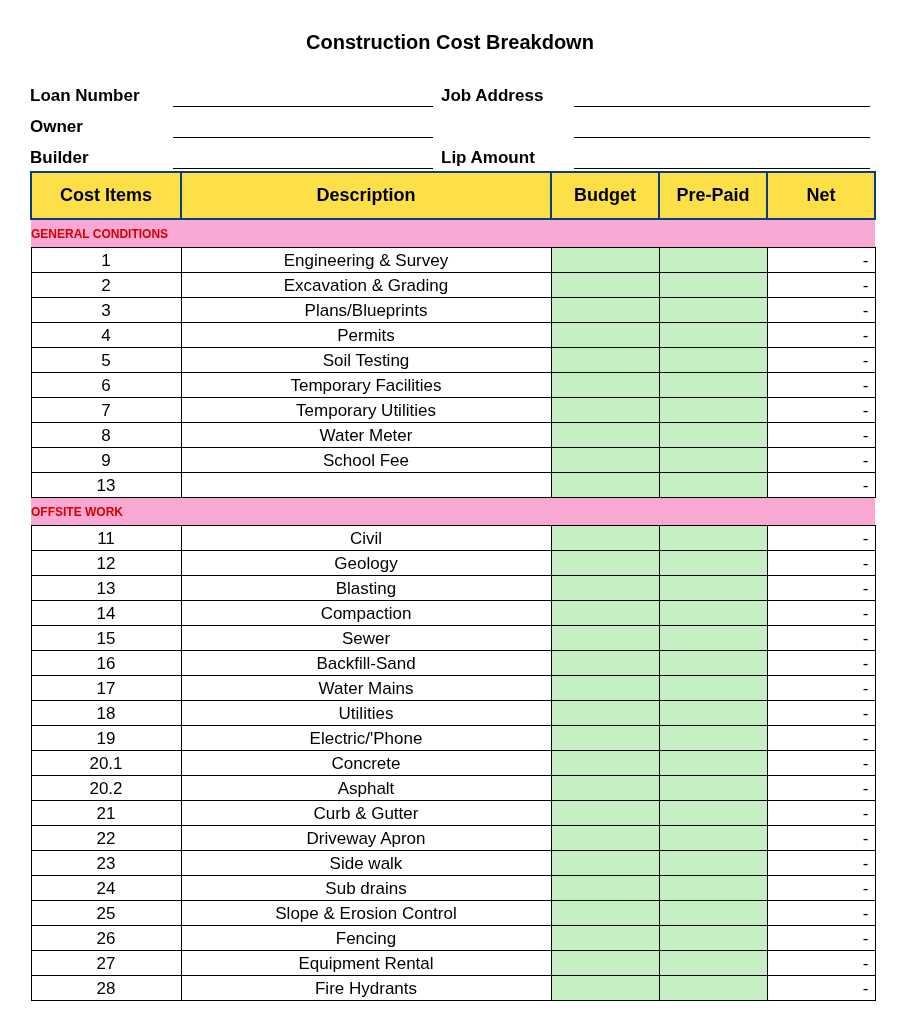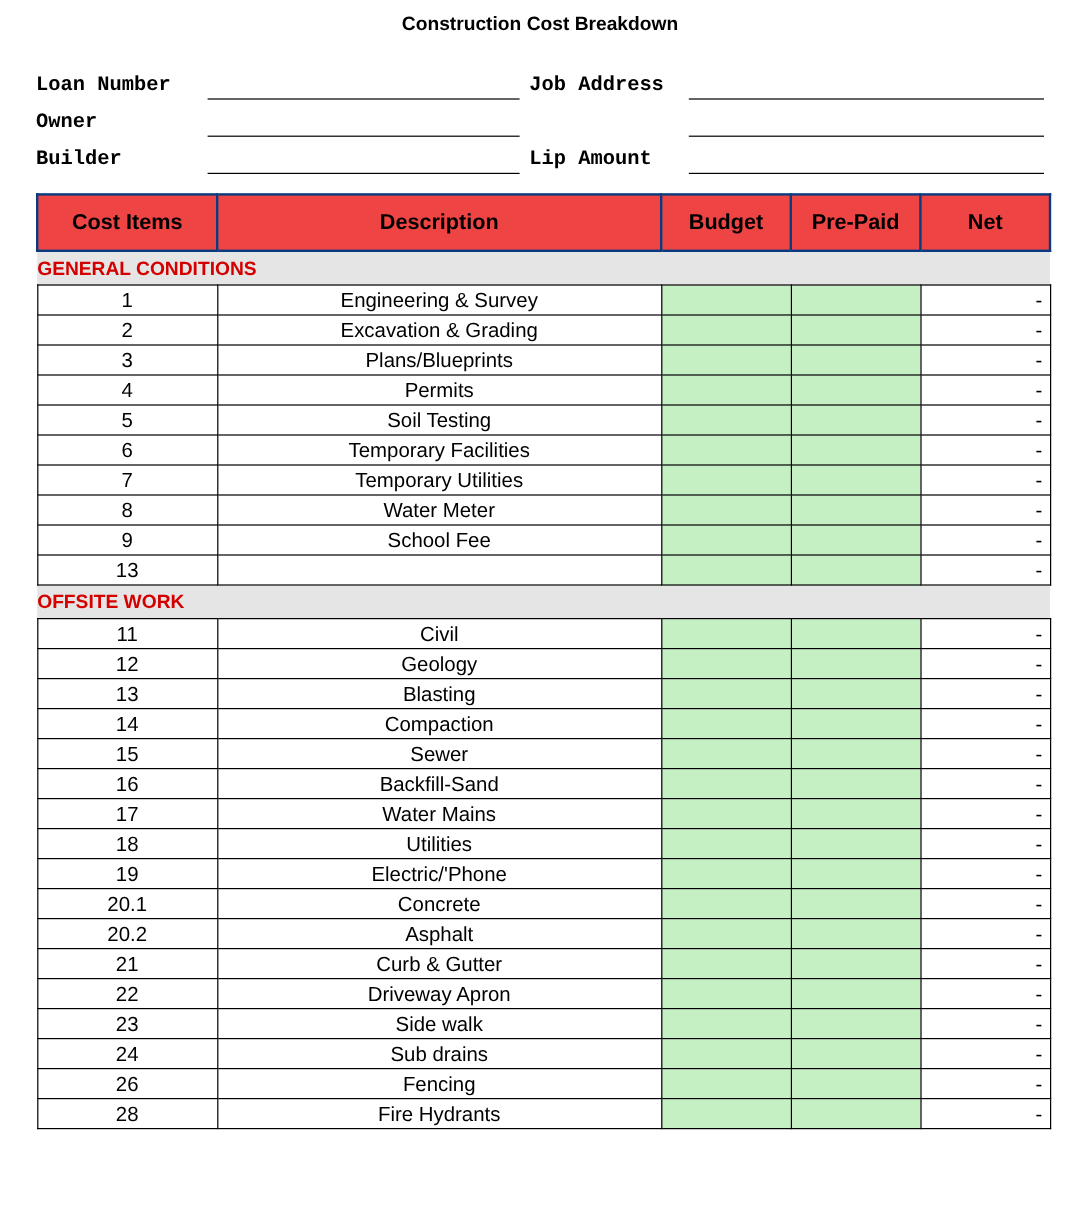--- a/index.html
+++ b/index.html
@@ -11,33 +11,32 @@
     color: #000;
   }
   .page {
     width: 870px;
     margin: 0 auto;
     padding: 0 15px 40px 15px;
     box-sizing: border-box;
   }
   h1.title {
     text-align: center;
-    font-size: 16px;
+    font-size: 20px;
     font-weight: bold;
-    margin: 12px 0 32px 0;
+    margin: 31px 0 32px 0;
   }
 
   
   .info {
     display: grid;
     grid-template-columns: 135px 260px 125px 1fr;
     column-gap: 8px;
     row-gap: 10px;
-    margin-bottom: 16px;
-    font-family: Liberation Mono, monospace;
+    margin-bottom: 2px;
   }
   .info .label {
     font-weight: bold;
     white-space: nowrap;
   }
   .info .line {
     border-bottom: 1.5px solid #000;
     height: 20px;
   }
 
@@ -47,21 +46,21 @@
     width: 100%;
     table-layout: fixed;
   }
   col.c-num   { width: 150px; }
   col.c-desc  { width: 370px; }
   col.c-bud   { width: 108px; }
   col.c-pre   { width: 108px; }
   col.c-net   { width: 108px; }
 
   .cost th {
-    background: #ef4444;
+    background: #fde047;
     border: 2px solid #0a3b80;
     font-weight: bold;
     font-size: 18px;
     padding: 12px 16px;
     text-align: center;
   }
   .cost td {
     border: 1px solid #000;
     padding: 2px 6px 1px 6px;
     font-size: 17px;
@@ -74,22 +73,22 @@
   .cost td.bud,
   .cost td.pre   { background: #c4f0c4; }
   .cost td.net   { text-align: right;  }
 
   
   .cost tr.section td {
     border: none;
     padding: 4px 0 2px 0;
     color: #d40000;
     font-weight: bold;
-    font-size: 16px;
-    background: #e5e5e5;
+    font-size: 12px;
+    background: #f9a8d4;
   }
 </style>
 </head>
 <body>
 
 <div class="page">
 
   <h1 class="title">Construction Cost Breakdown</h1>
 
   <div class="info">
@@ -302,27 +301,41 @@
           <td class="net">-</td>
         </tr>
         <tr>
           <td class="num">24</td>
           <td class="desc">Sub drains</td>
           <td class="bud"></td>
           <td class="pre"></td>
           <td class="net">-</td>
         </tr>
         <tr>
+          <td class="num">25</td>
+          <td class="desc">Slope &amp; Erosion Control</td>
+          <td class="bud"></td>
+          <td class="pre"></td>
+          <td class="net">-</td>
+        </tr>
+        <tr>
           <td class="num">26</td>
           <td class="desc">Fencing</td>
           <td class="bud"></td>
           <td class="pre"></td>
           <td class="net">-</td>
         </tr>
         <tr>
+          <td class="num">27</td>
+          <td class="desc">Equipment Rental</td>
+          <td class="bud"></td>
+          <td class="pre"></td>
+          <td class="net">-</td>
+        </tr>
+        <tr>
           <td class="num">28</td>
           <td class="desc">Fire Hydrants</td>
           <td class="bud"></td>
           <td class="pre"></td>
           <td class="net">-</td>
         </tr>
       </tbody>
   </table>
 
 </div>

